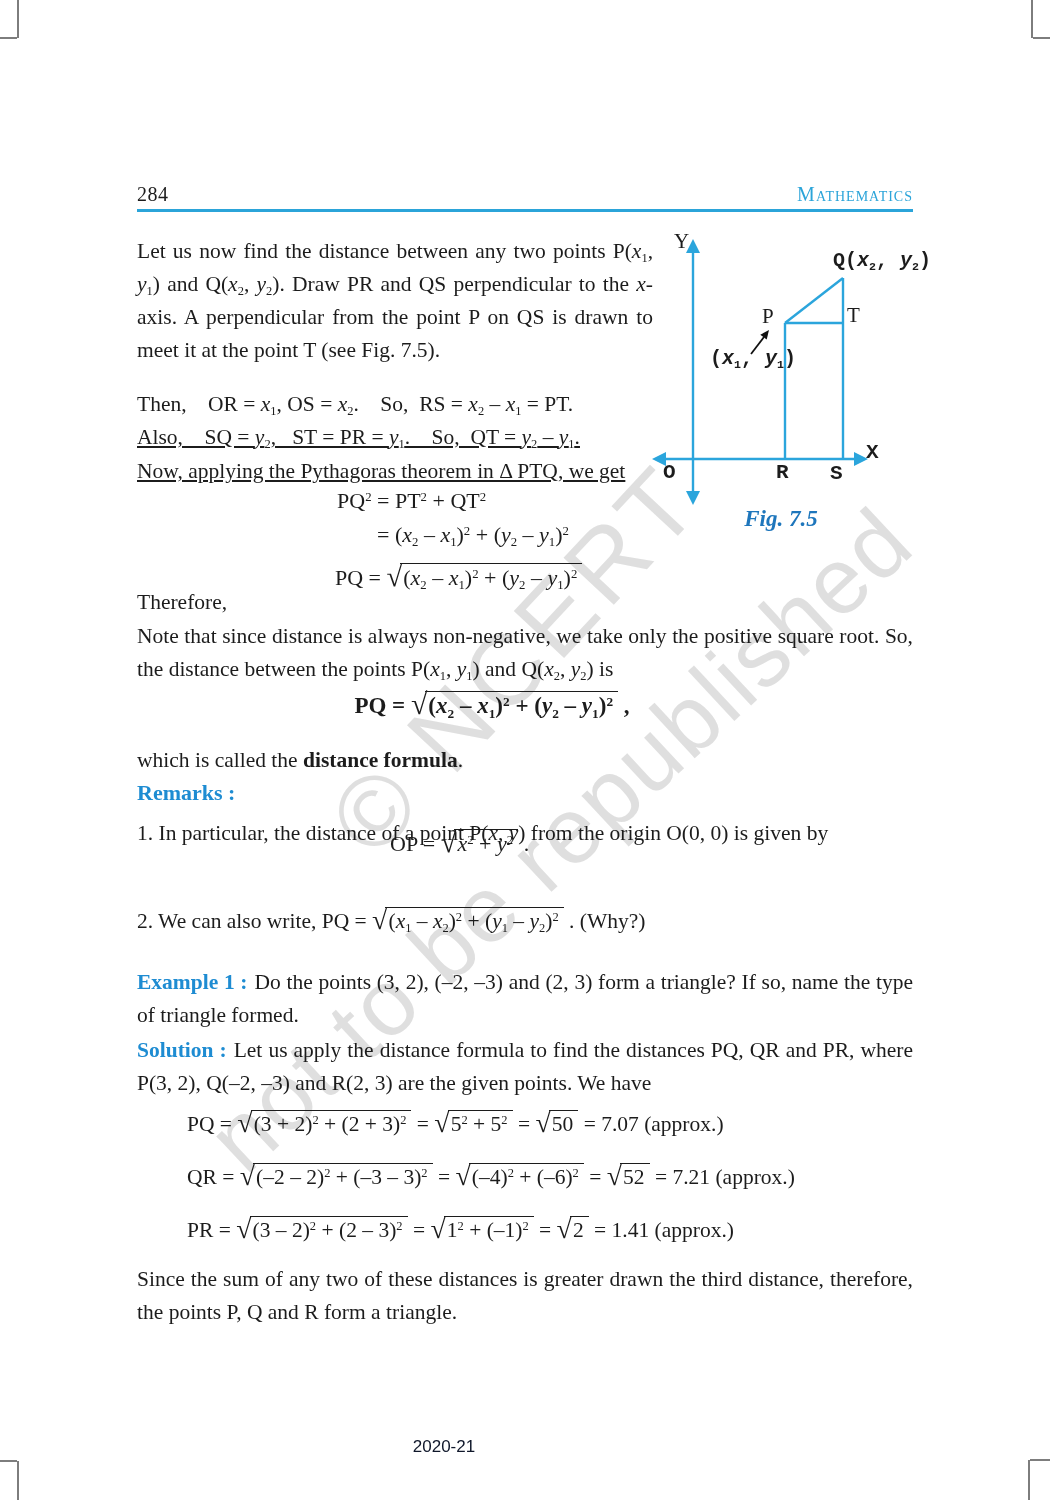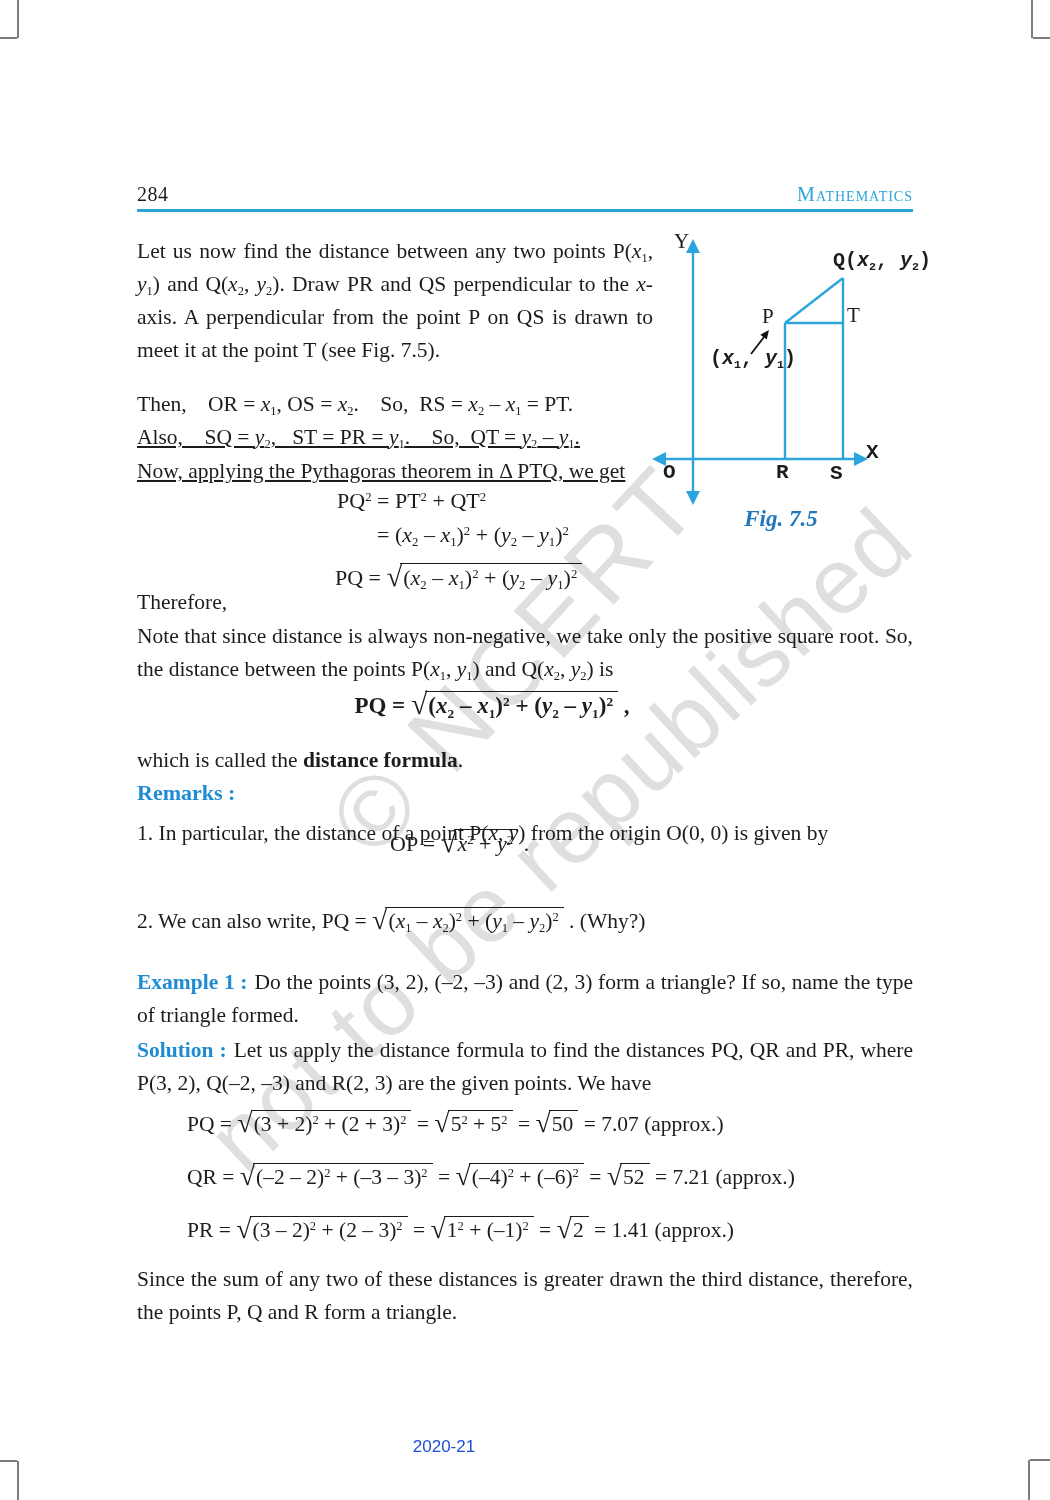--- a/index.html
+++ b/index.html
@@ -54,21 +54,21 @@
           line-height:1.24; padding:0 5px 0 3px; }
 
   
   .fig-label { position:absolute; font-size:21px; z-index:2; white-space:nowrap; }
   .fb { font-weight:bold;font-family:Liberation Mono, monospace; }
   .fig-caption {
     position:absolute; left:648px; top:506px; width:266px; text-align:center;
     font-size:23px; font-weight:bold; color:#1e76bc; z-index:2;font-style:italic;
   }
   .footer { left:0; top:1437px; width:888px; text-align:center;
-            font-family:"Liberation Sans", sans-serif; font-size:17px; color:#1d4ed8; }
+            font-family:"Liberation Sans", sans-serif; font-size:17px; color:#0f172a; }
 </style>
 </head>
 <body>
 
 <div class="page">
 
   <div class="wm wm1">© NCERT</div>
   <div class="wm wm2">not to be republished</div>
 
   <div class="crop" style="left:17px;top:0;width:2px;height:38px;"></div>

